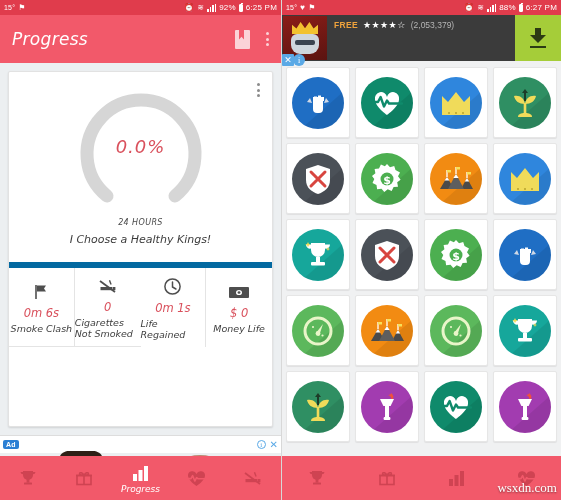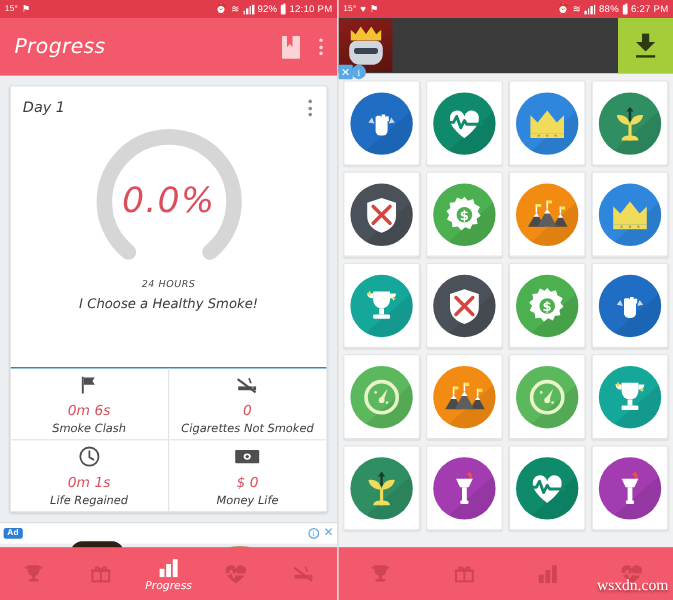--- a/index.html
+++ b/index.html
@@ -71,37 +71,37 @@
   }
   .card-menu{position:absolute;top:11px;right:12px;display:flex;flex-direction:column;gap:2.5px;}
   .card-menu i{width:3px;height:3px;border-radius:50%;background:#8b8b8b;display:block;}
 
   .gauge-wrap{position:relative;margin:2px auto 0;width:148px;height:140px;}
   .gauge svg{display:block;}
   .gauge-center{
     position:absolute;left:0;right:0;top:52px;text-align:center;
   }
   .gauge-pct{
-    color:#d9505c;font-size:29px;font-family:"DejaVu Sans",sans-serif;
+    color:#d9505c;font-size:18px;font-family:"DejaVu Sans",sans-serif;
     font-style:italic;letter-spacing:1px;
   }
   .gauge-sub{
     position:absolute;left:0;right:0;bottom:-3px;text-align:center;
     font-size:8px;color:#4a4a4a;font-family:"DejaVu Sans",sans-serif;
     font-style:italic;letter-spacing:.4px;
   }
   .motto{
     text-align:center;font-size:11px;color:#3b3b3b;margin-top:9px;
     font-family:"DejaVu Sans",sans-serif;font-style:italic;
   }
 
   .stats{
-    border-top:1px solid #0369a1;display:grid;
-    grid-template-columns:1fr 1fr; grid-template-rows:1fr 1fr;
-    height:120px;
+    border-top:6px solid #0369a1;display:grid;
+    grid-template-columns:1fr 1fr 1fr 1fr; grid-template-rows:1fr 1fr;
+    height:164px;
   }
   .stat{
     display:flex;flex-direction:column;align-items:center;justify-content:center;
     gap:3px; position:relative;
   }
   .stat:nth-child(1),.stat:nth-child(3){border-right:1px solid #e4e4e4;}
   .stat:nth-child(1),.stat:nth-child(2){border-bottom:1px solid #e4e4e4;}
   .stat-ico{height:22px;display:flex;align-items:center;justify-content:center;color:#4e4e4e;}
   .stat-val{
     color:#d9505c;font-size:11.5px;font-family:"DejaVu Sans",sans-serif;font-style:italic;
@@ -236,60 +236,59 @@
         <span class="sb-ico">⏰</span>
         <span class="sb-ico">≋</span>
         <span class="sigbars">
             <i></i>
             <i></i>
             <i></i>
             <i></i>
           </span>
         <span class="sb-pct">92%</span>
         <span class="batt"></span>
-        <span class="sb-time">12:10 PM</span>
+        <span class="sb-time">6:25 PM</span>
       </div>
     </div>
 
     <div class="appbar">
       <span class="appbar-title">Progress</span>
       <div class="appbar-actions">
         <span class="book-icon"></span>
         <span class="dots">
             <i></i>
             <i></i>
             <i></i>
           </span>
       </div>
     </div>
 
     <div class="content-left">
       <div class="card">
 
         <div class="card-top">
-          <div class="day-label">Day 1</div>
           <div class="card-menu">
               <i></i>
               <i></i>
               <i></i>
             </div>
 
           <div class="gauge-wrap">
             <div class="gauge">
               <svg width="148" height="126" viewBox="0 0 148 126">
                 <path d="M 40 112 A 54 54 0 1 1 108 112" fill="none" stroke="#d6d6d6" stroke-width="13" stroke-linecap="round"></path>
               </svg>
             </div>
             <div class="gauge-center">
               <span class="gauge-pct">0.0</span><span class="gauge-pct sym">%</span>
             </div>
             <div class="gauge-sub">24 HOURS</div>
           </div>
 
-          <div class="motto">I Choose a Healthy Smoke!</div>
+          <div class="motto">I Choose a Healthy Kings!</div>
         </div>
 
         <div class="stats">
 
           <div class="stat">
             <div class="stat-ico">
               <svg width="18" height="18" viewBox="0 0 18 18">
                   <path d="M4 2v14" stroke="#4e4e4e" stroke-width="1.6" fill="none"></path>
                   <path d="M5 2.6h9l-2 3 2 3H5z" fill="#4e4e4e"></path>
                 </svg>
@@ -424,20 +423,25 @@
         <span class="sb-time">6:27 PM</span>
       </div>
     </div>
 
     <div class="playad">
       <div class="playad-icon">
         <span class="pi-crown"></span>
           <span class="pi-helm"></span>
       </div>
       <div class="playad-txt">
+        <div class="pa-row">
+          <span class="pa-free">FREE</span>
+          <span class="pa-stars">★★★★☆</span>
+          <span class="pa-count">(2,053,379)</span>
+        </div>
       </div>
       <div class="playad-cta">
         <span class="dl-arrow">
             <span class="dl-bar"></span>
           </span>
       </div>
       <span class="ad-close">✕</span>
       <span class="ad-info">i</span>
     </div>
 

